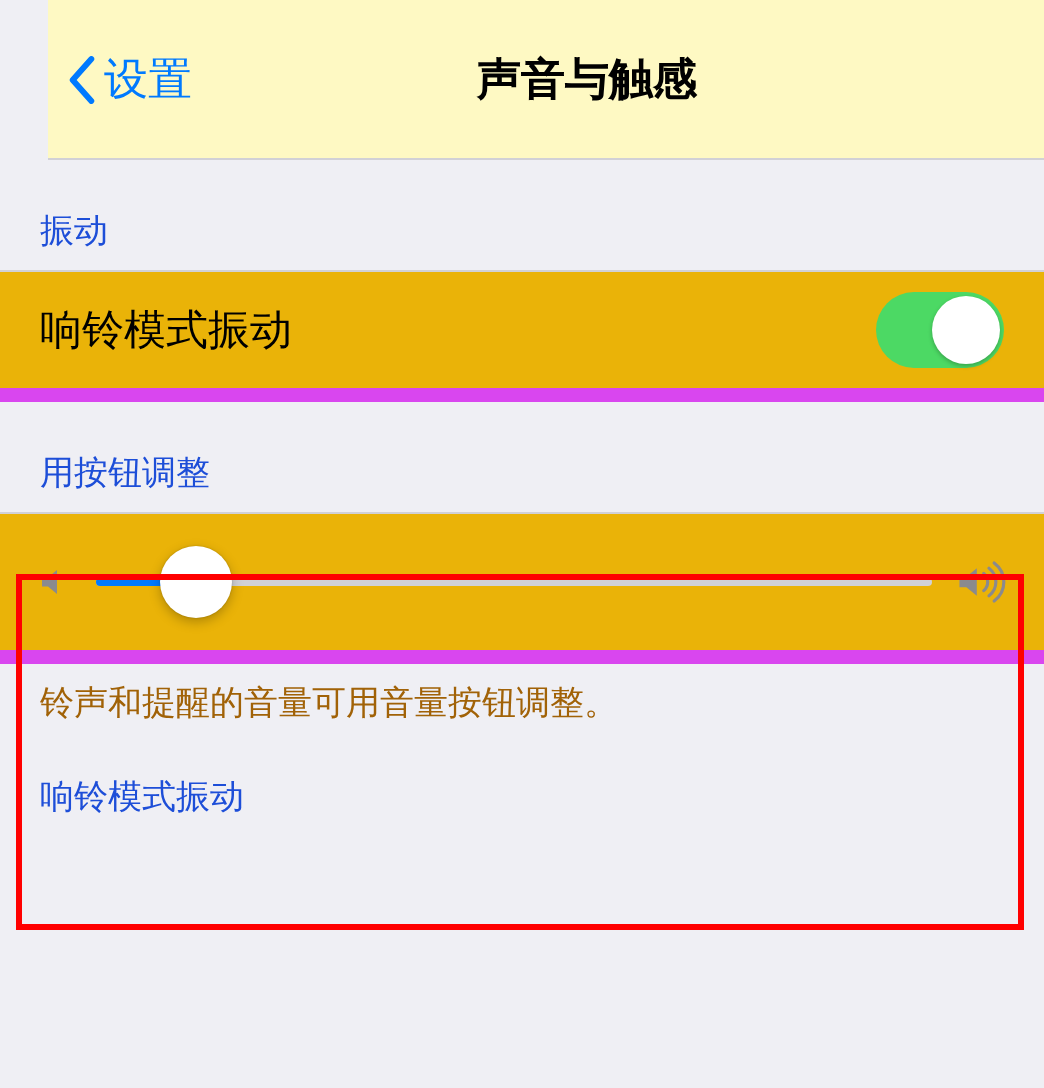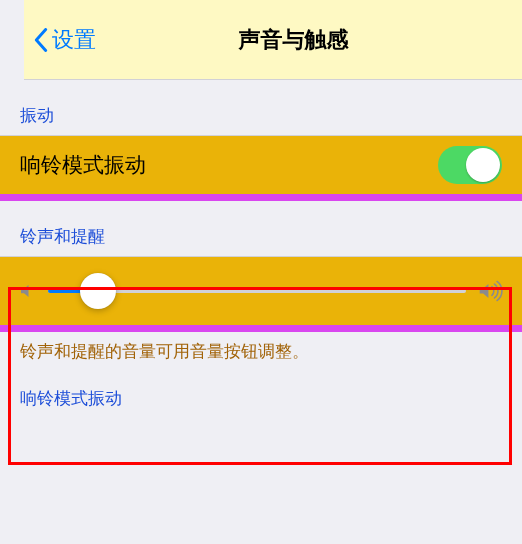--- a/index.html
+++ b/index.html
@@ -153,21 +153,21 @@
 <div class="section-header">振动</div>
 <div class="group">
   <div class="row">
     <span class="row-label">响铃模式振动</span>
     <div class="switch">
         <div class="knob"></div>
       </div>
   </div>
 </div>
 
-<div class="section-header">铃声和提醒</div>
+<div class="section-header">用按钮调整</div>
 <div class="group">
   <div class="row slider-row">
     <svg width="18" height="18" viewBox="0 0 24 24" class="speaker-icon">
       <path d="M4 9v6h4l6 5V4L8 9H4z" fill="#8a8a8e"></path>
     </svg>
     <div class="slider">
       <div class="track"></div>
       <div class="track-fill" id="track-fill" style="width: 12%;"></div>
       <div class="thumb" id="slider-thumb" style="left: 12%;"></div>
     </div>

